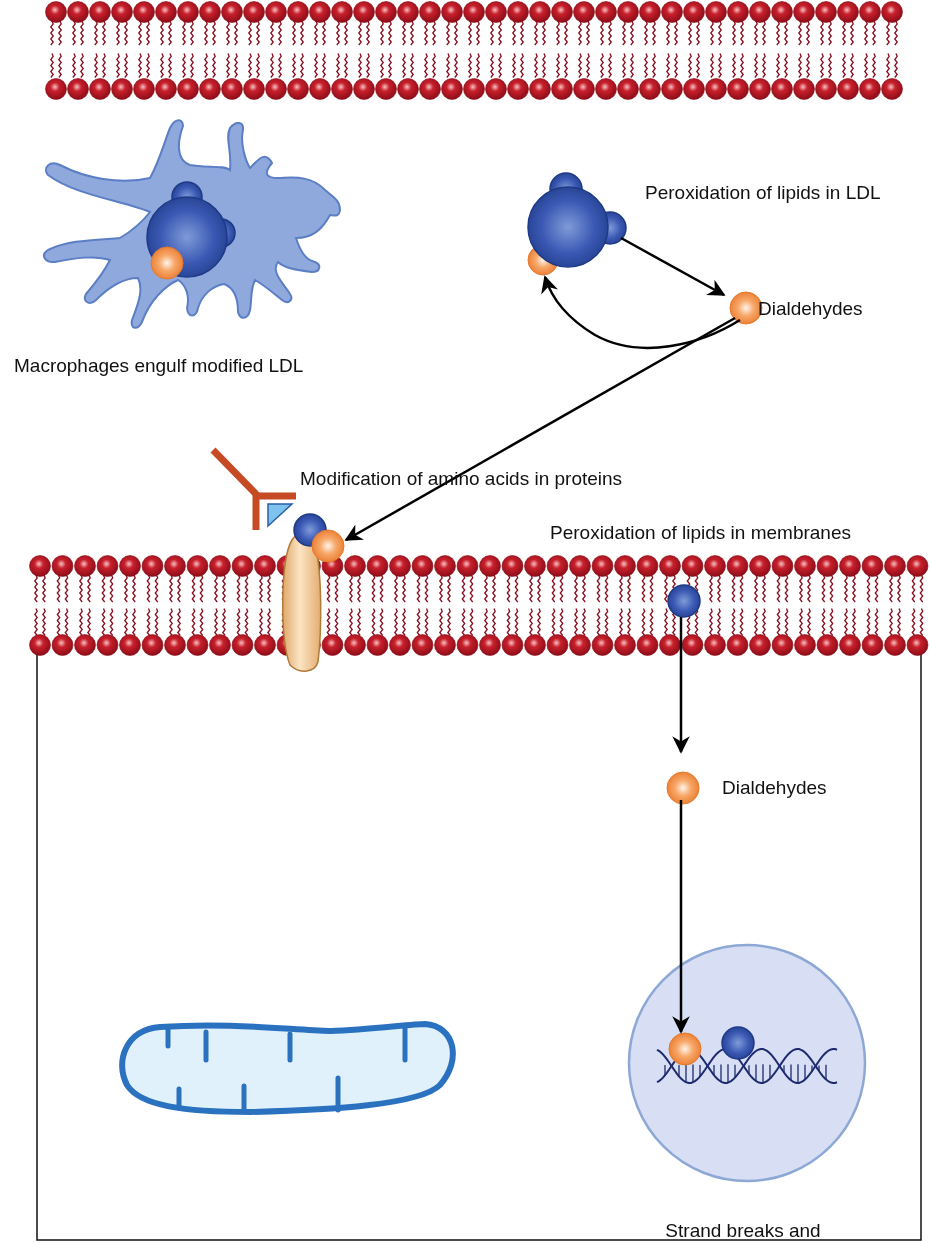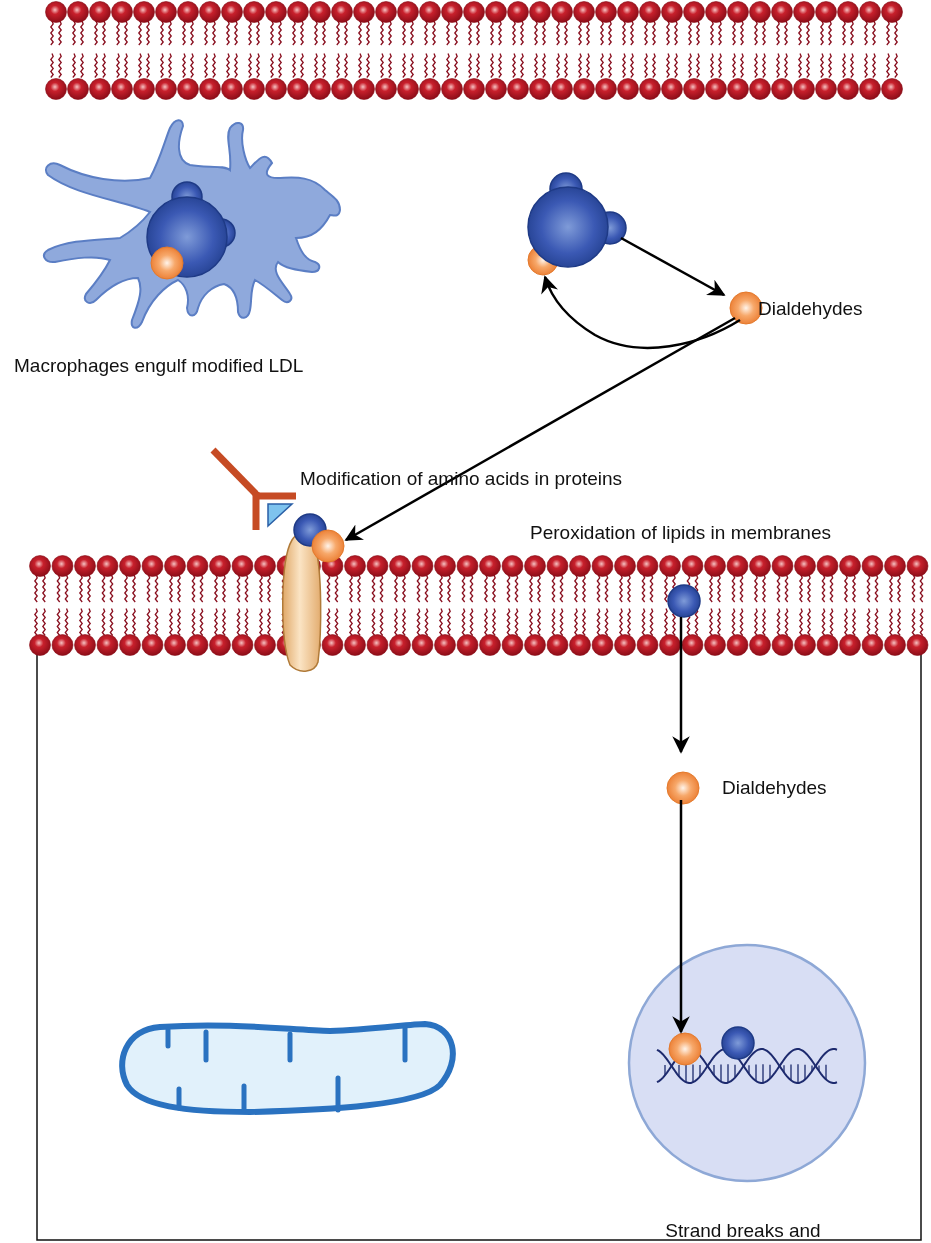--- a/index.html
+++ b/index.html
@@ -610,19 +610,20 @@
         <line x1="206" y1="1032" x2="206" y2="1060"></line>
         <line x1="290" y1="1034" x2="290" y2="1060"></line>
         <line x1="405" y1="1027" x2="405" y2="1060"></line>
         <line x1="179" y1="1108" x2="179" y2="1089"></line>
         <line x1="244" y1="1110" x2="244" y2="1086"></line>
         <line x1="338" y1="1110" x2="338" y2="1078"></line>
       </g>
     </g>
   </svg>
 
+  <div class="lbl" style="left:645px; top:182px;">Peroxidation of lipids in LDL</div>
   <div class="lbl" style="left:758px; top:298px;">Dialdehydes</div>
   <div class="lbl" style="left:14px; top:355px;">Macrophages engulf modified LDL</div>
   <div class="lbl" style="left:300px; top:468px;">Modification of amino acids in proteins</div>
-  <div class="lbl" style="left:530px; top:522px;">Peroxidation of lipids in membranes</div>
+  <div class="lbl" style="left:550px; top:522px;">Peroxidation of lipids in membranes</div>
   <div class="lbl" style="left:722px; top:777px;">Dialdehydes</div>
   <div class="lbl center" style="left:640px; top:1188px; width:206px;margin-top:32px;">Strand breaks and</div>
 </div>
 
 </body></html>

